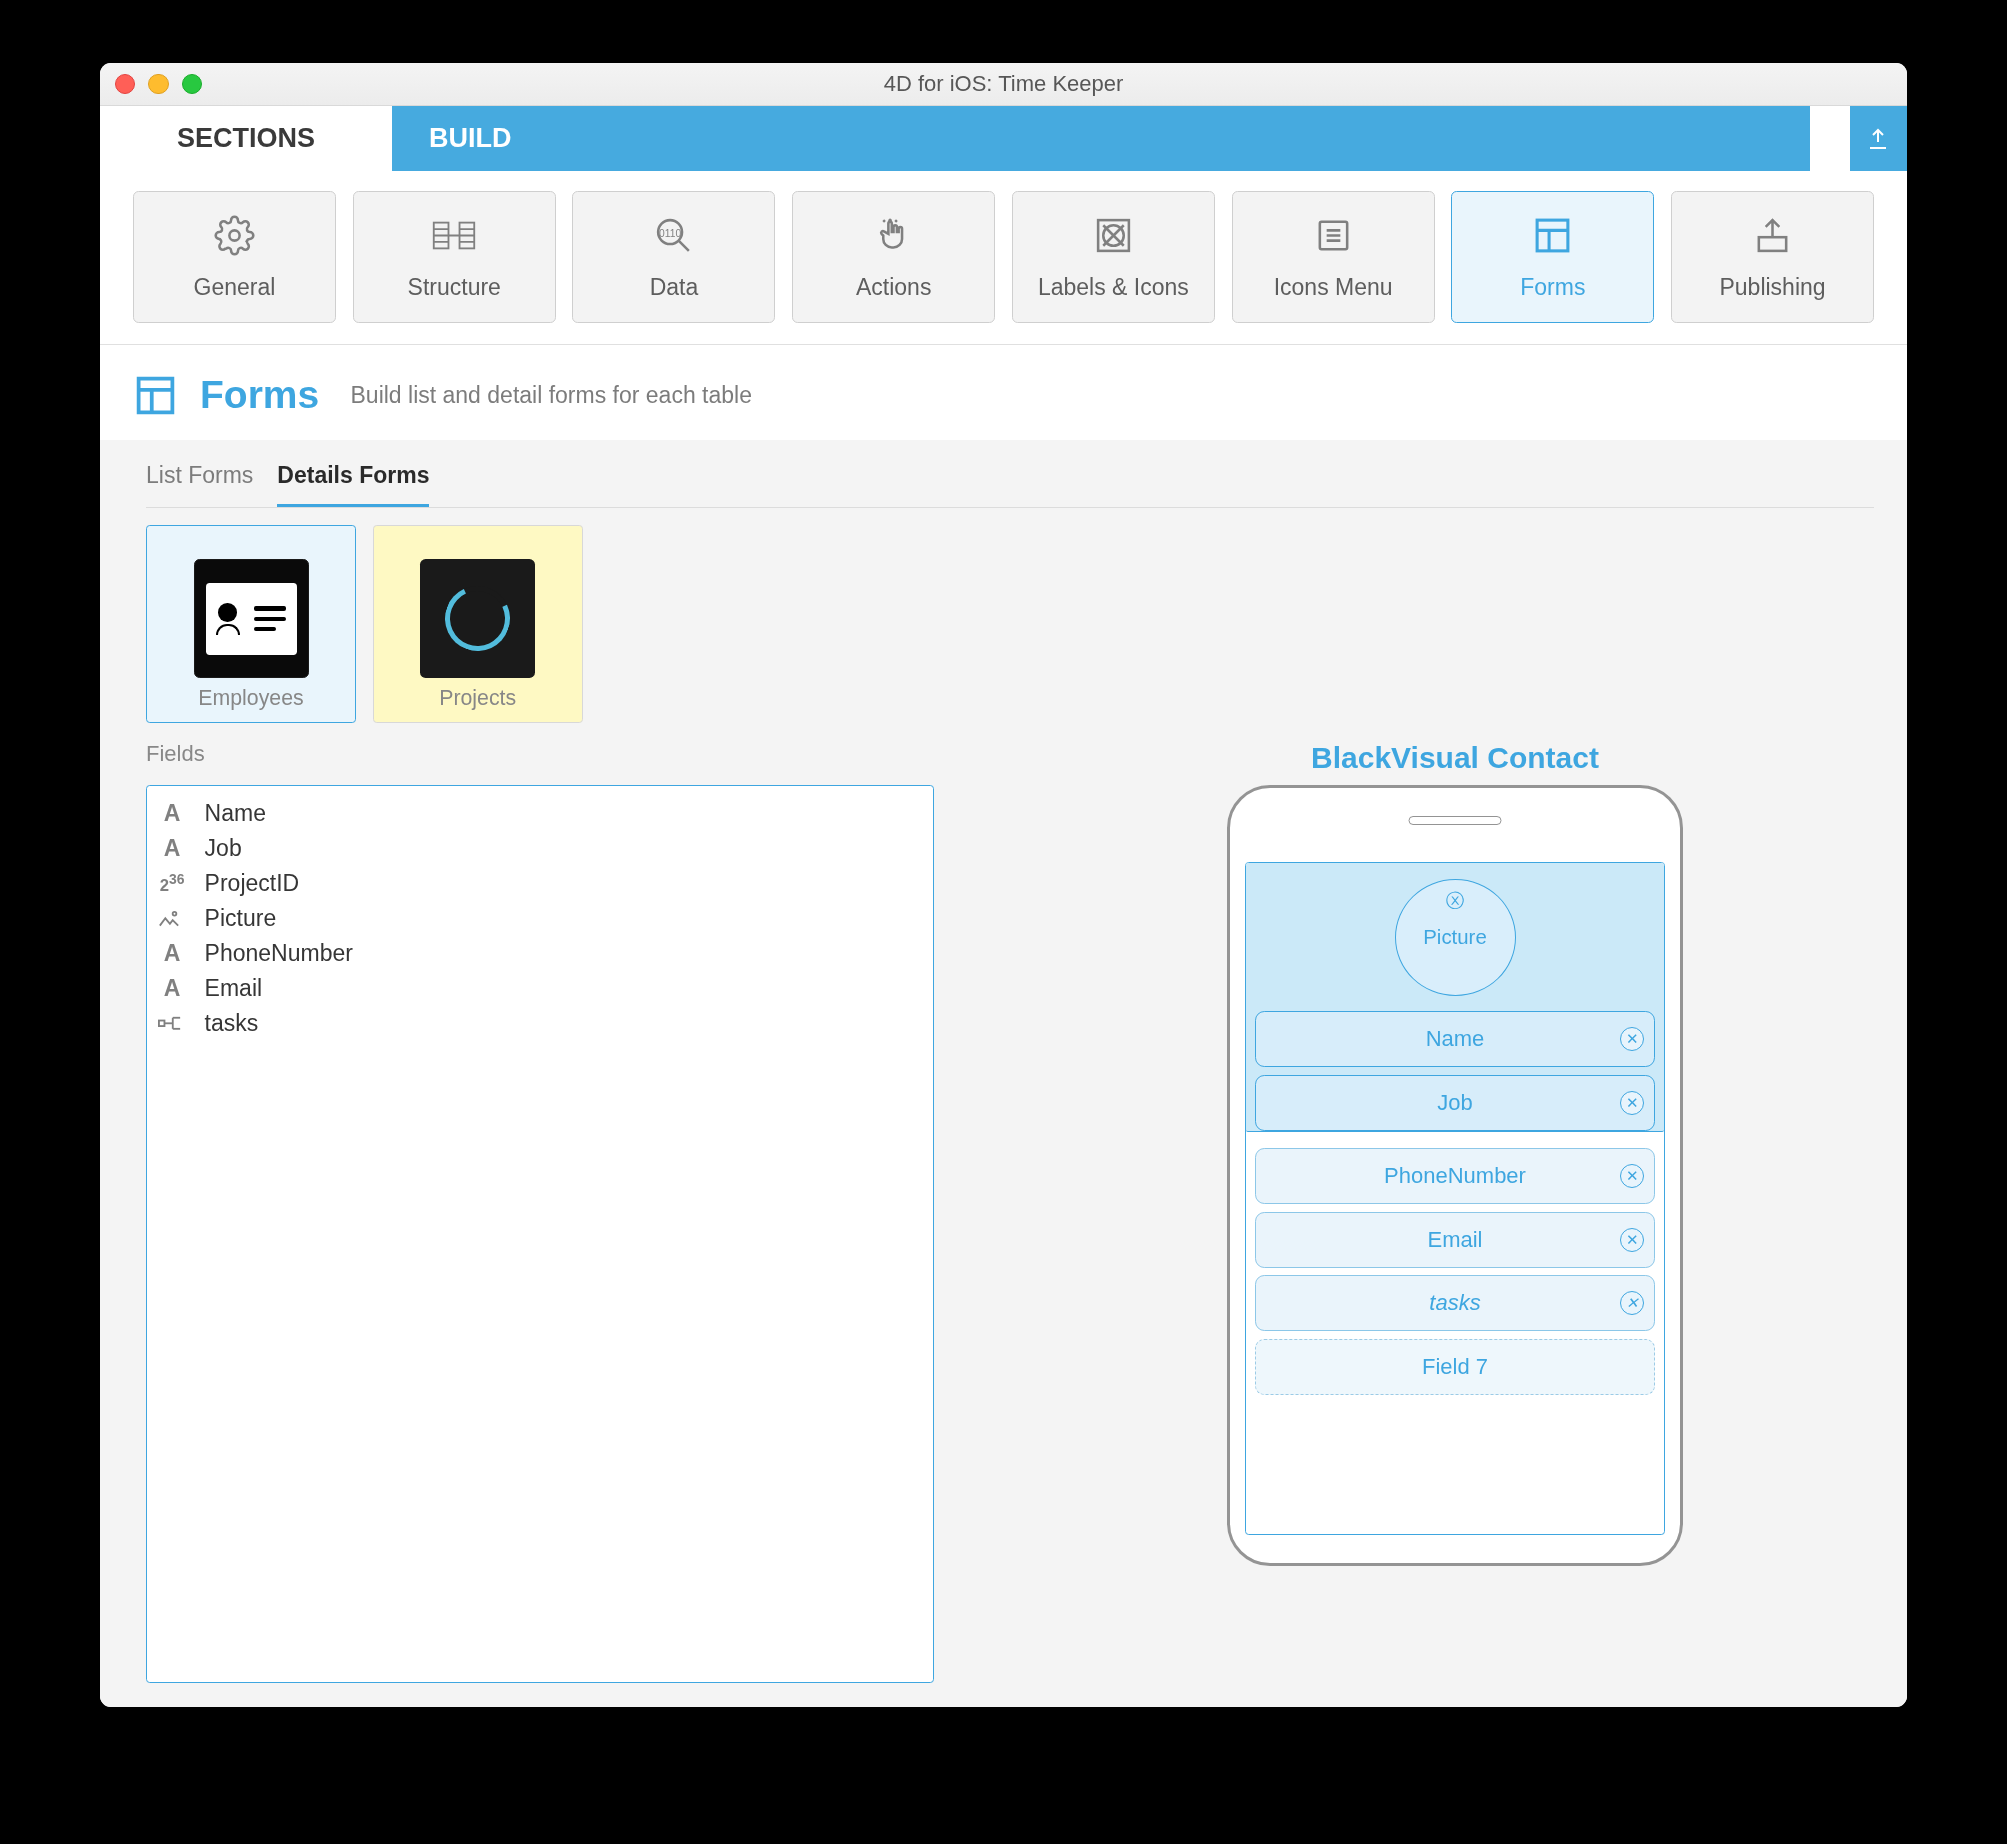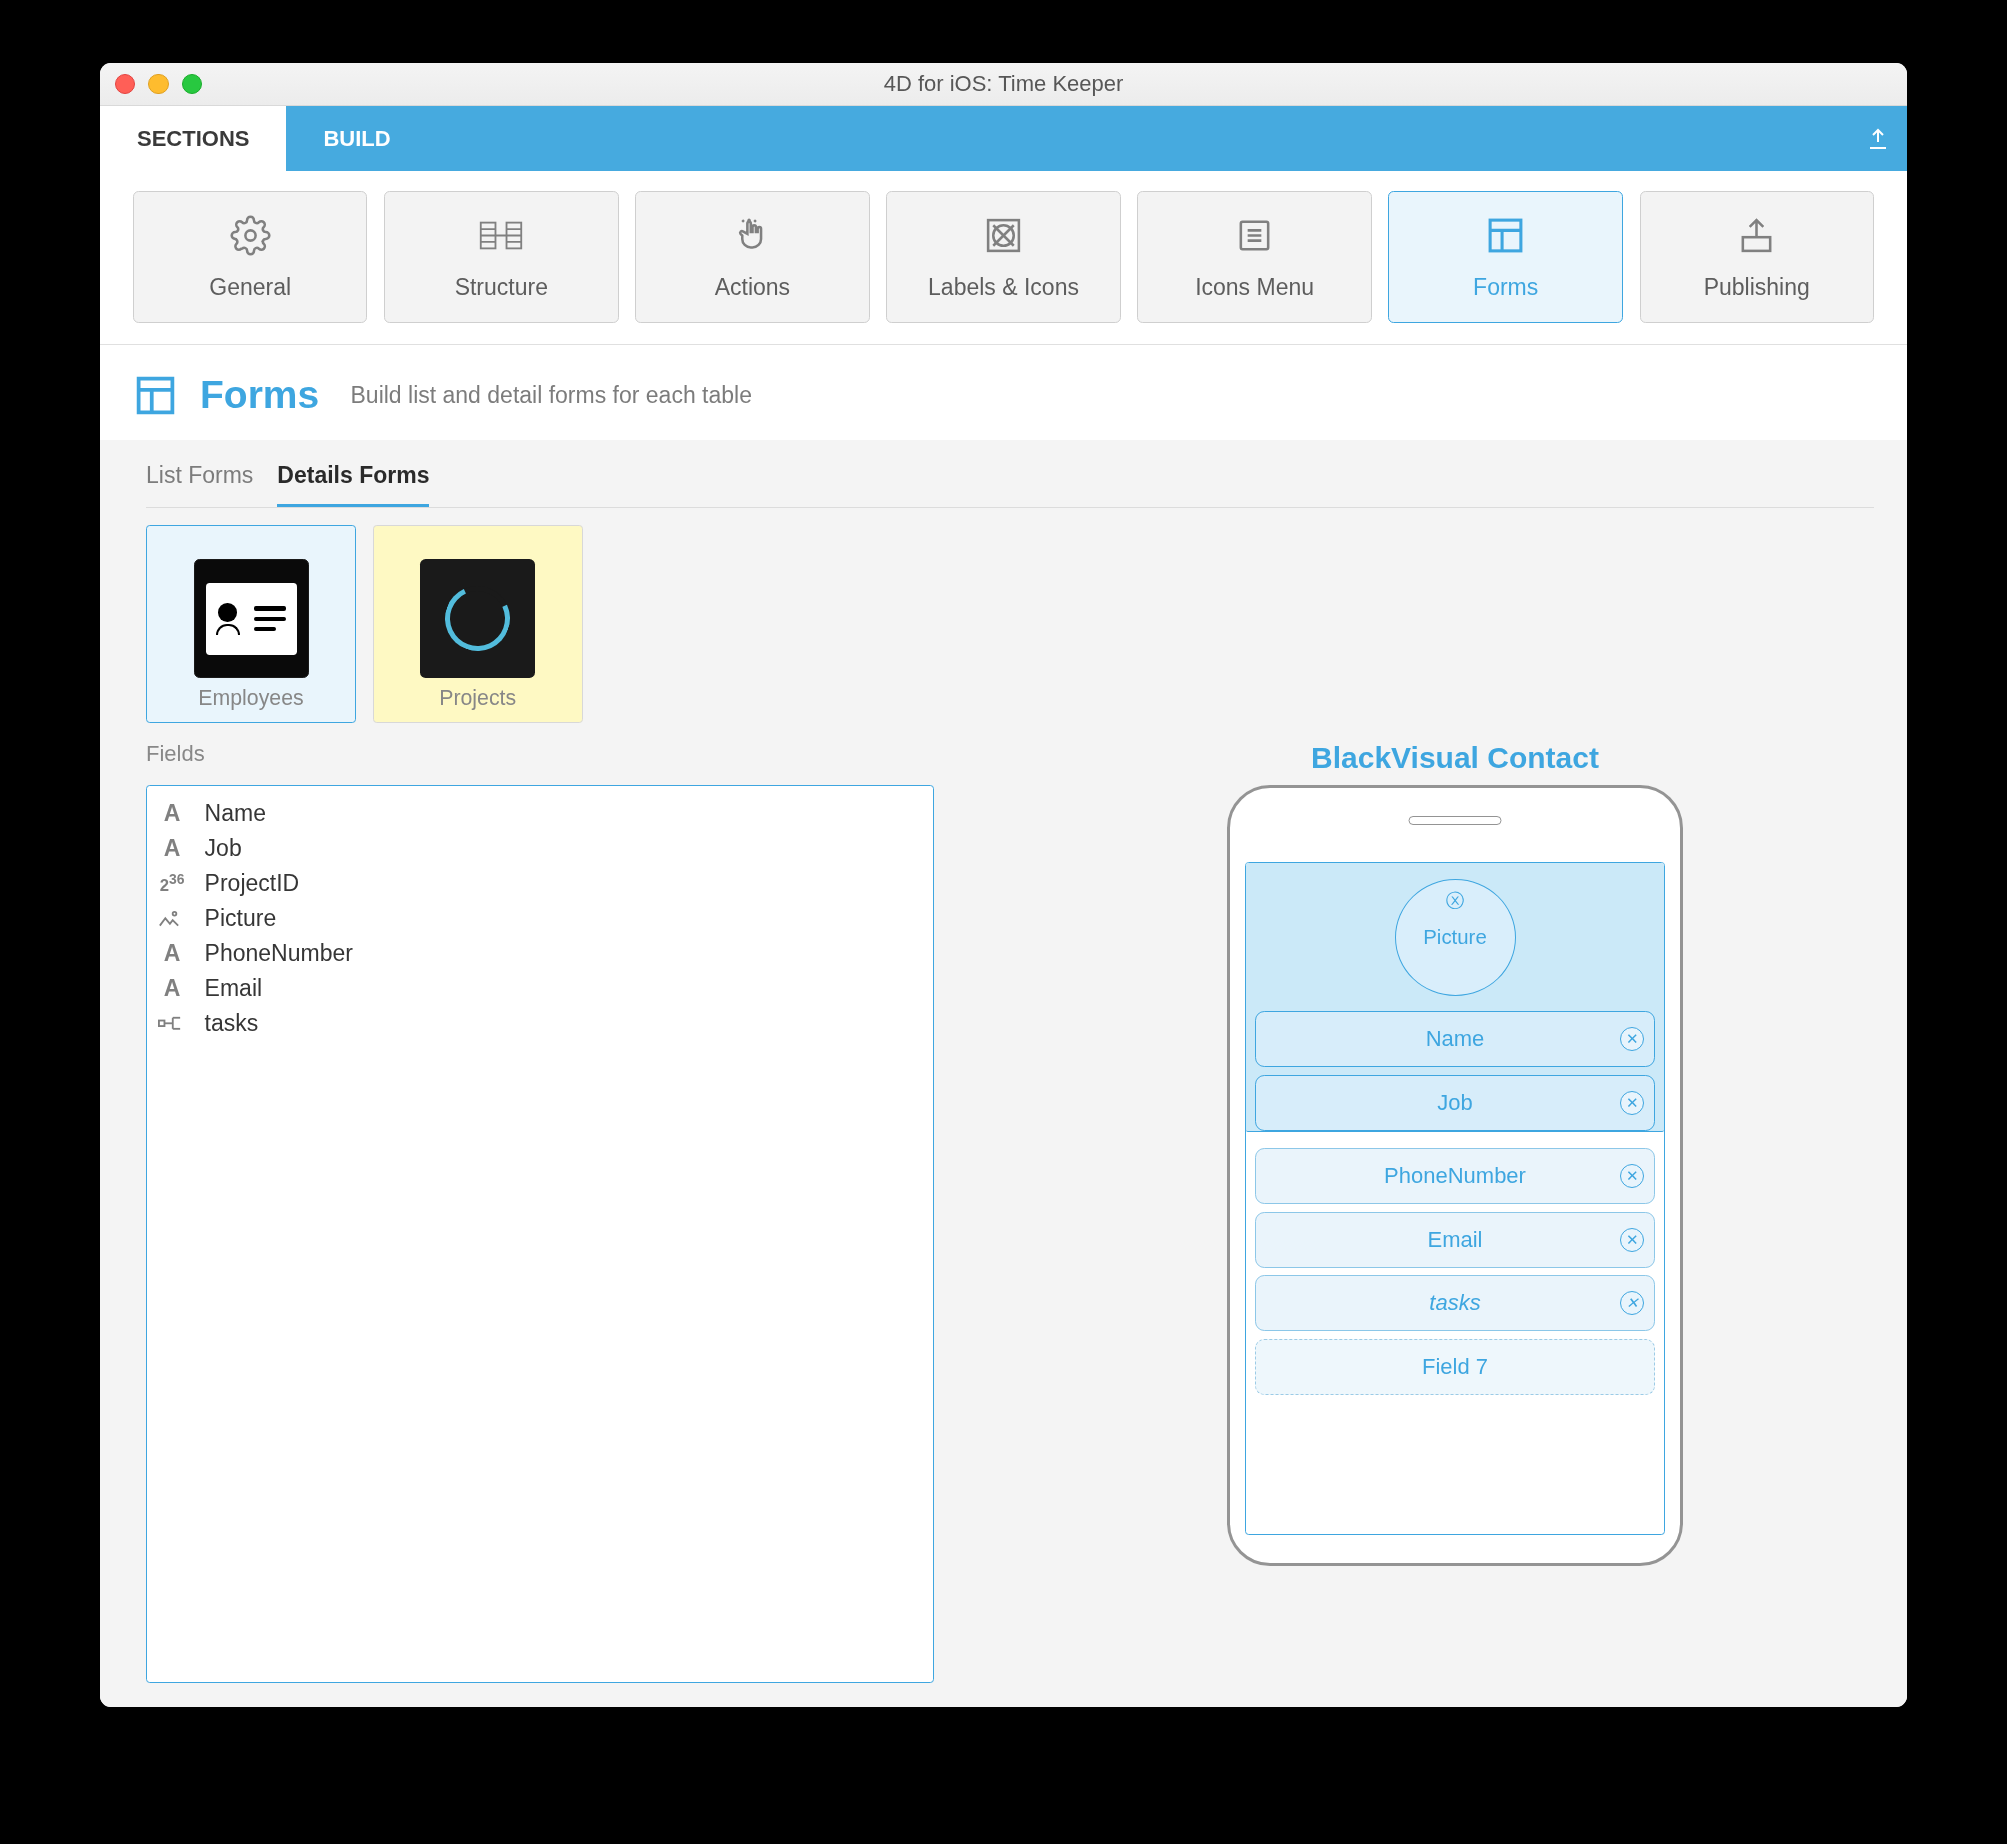--- a/index.html
+++ b/index.html
@@ -36,22 +36,22 @@
   .tl.green{background:#28c840; border:0.9px solid #1bad2c;}
   .win-title{
     position:absolute; left:0; right:0; text-align:center;
     font-size:22px; color:#575757; pointer-events:none;
   }
   .tabbar {
     height:65px; background:#fff; display:flex; align-items:stretch;
     position:relative;
   }
   .top-tab{
-    padding:0 37px; display:flex; align-items:center; font-size:22px; font-weight:700;
-    color:#fff; background:#46aadf; cursor:pointer;
+    padding:0 37px; display:flex; align-items:center; font-size:27px; font-weight:700;
+    color:#fff; background:#46aadf; cursor:pointer;margin-left:40px;
   }
   .top-tab.active{ background:#fff; color:#3a3a3a;}
   .blue-stripe {flex:1; background:#46aadf;}
   .nav-row{
     padding:20.4px 33px 20.4px 33px; display:flex; gap:16.7px; border-bottom:0.9px solid #e0e0e0;
     background:#fff;
   }
   .nav-item{
     flex:1; height:132px; border:0.9px solid #cfcfcf; border-radius:5.6px;
     background:#f3f3f3; display:flex; flex-direction:column; align-items:center;
@@ -207,20 +207,30 @@
             <line x1="31" y1="20" x2="47" y2="20"></line>
             <line x1="31" y1="27" x2="47" y2="27"></line>
           <line x1="19" y1="20" x2="31" y2="20"></line>
         </svg>
       </div>
       <div class="nav-label">Structure</div>
     </div>
     <div class="nav-item">
       <div class="icon">
         <svg width="41" height="41" viewBox="0 0 24 24" fill="none" stroke="currentColor" stroke-width="1.5">
+            <circle cx="10" cy="10" r="7"></circle>
+            <line x1="15" y1="15" x2="21" y2="21"></line>
+            <text x="10" y="13" font-size="6" text-anchor="middle" fill="currentColor" stroke="none">0110</text>
+          </svg>
+      </div>
+      <div class="nav-label">Data</div>
+    </div>
+    <div class="nav-item">
+      <div class="icon">
+        <svg width="41" height="41" viewBox="0 0 24 24" fill="none" stroke="currentColor" stroke-width="1.5">
             <path d="M9 11V5a1 1 0 012 0v5h1V7a1 1 0 012 0v3h1V8a1 1 0 012 0v6a5 5 0 01-5 5h-1a5 5 0 01-5-5v-2l-1-1a1 1 0 011.4-1.4L9 11z"></path>
             <circle cx="10" cy="3" r="1" fill="currentColor" stroke="none"></circle>
             <path d="M7 4l-1-1M13 4l1-1"></path>
           </svg>
       </div>
       <div class="nav-label">Actions</div>
     </div>
     <div class="nav-item">
       <div class="icon">
         <svg width="41" height="41" viewBox="0 0 24 24" fill="none" stroke="currentColor" stroke-width="1.5">

